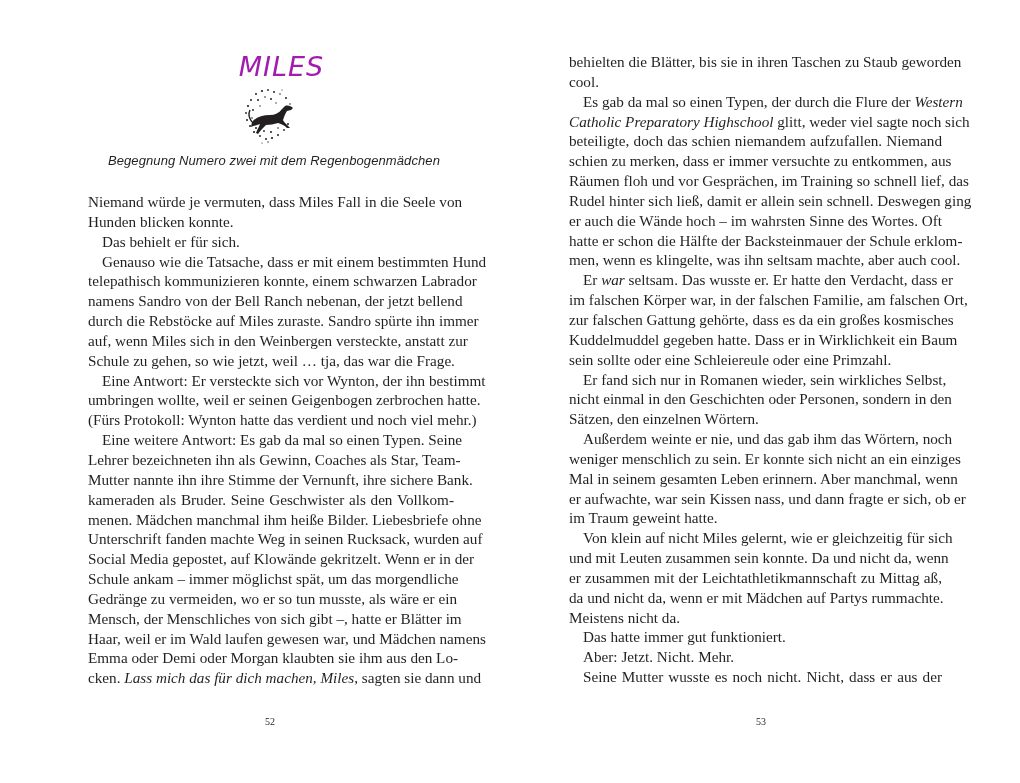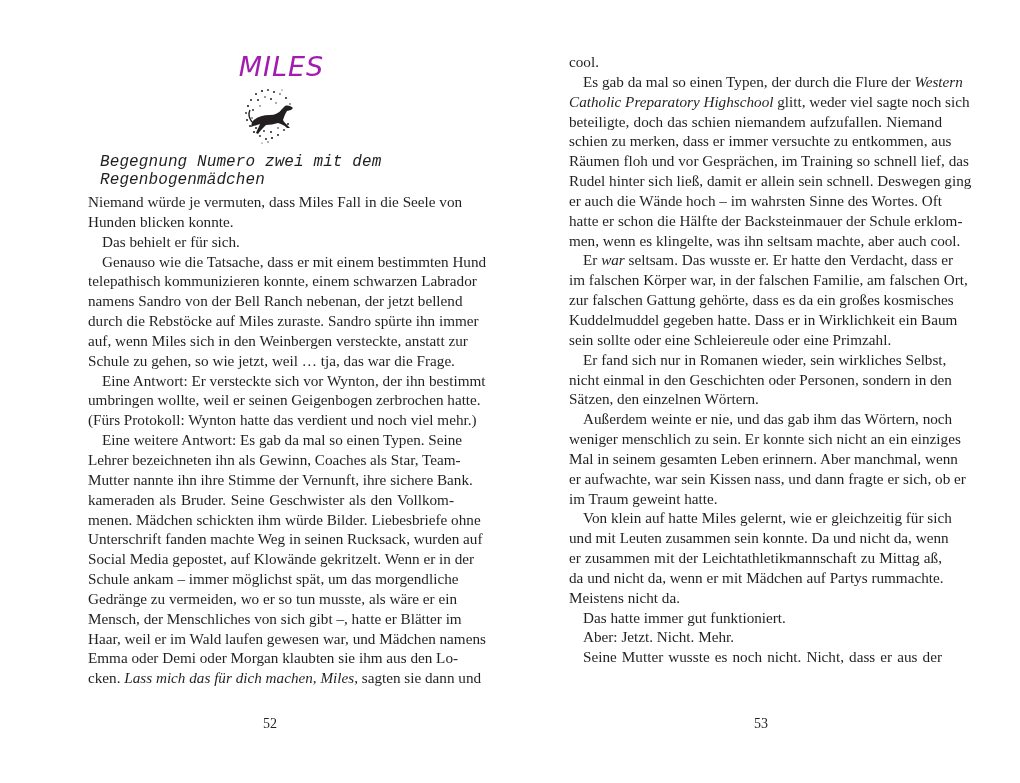--- a/index.html
+++ b/index.html
@@ -5,31 +5,31 @@
   html, body { margin: 0; padding: 0; background: #ffffff; }
   body { width: 1020px; height: 783px; position: relative; overflow: hidden;
          font-family: "Liberation Serif", "DejaVu Serif", serif; color: #231f20; }
   .page { position: absolute; top: 0; height: 783px; }
   .page.left { left: 0; width: 510px; }
   .page.right { left: 510px; width: 510px; }
   .chapter-title { position: absolute; left: 0; width: 541px; top: 51px; text-align: center;
          font-family: "DejaVu Sans", "Liberation Sans", sans-serif; font-style: italic;
          font-size: 27px; letter-spacing: 1px; color: #a21caf; margin-left: 11px; }
   .vignette { position: absolute; left: 238px; top: 84px; width: 64px; height: 62px; }
-  .subtitle { position: absolute; left: 100px; width: 340px; top: 153px; text-align: left;
-         font-family: Liberation Mono, monospace; font-style: italic; font-size: 16px;
+  .subtitle { position: absolute; left: 100px; width: 340px; top: 153px; text-align: right;
+         font-family: Liberation Sans, sans-serif; font-style: italic; font-size: 13px;
          letter-spacing: 0.1px; color: #231f20; }
   .text-block { position: absolute; width: 366px; font-size: 15.2px; line-height: 19.85px; }
   .left .text-block { left: 88px; top: 192px; }
   .right .text-block { left: 59px; top: 52px; width: 373px; }
   .line { display: block; height: 19.85px; white-space: nowrap; text-align: justify;
           text-align-last: justify; }
   .line.last { text-align-last: left; }
   .line.indent { padding-left: 14px; }
-  .page-number { position: absolute; top: 716px; width: 40px; text-align: center; font-size: 14px; }
+  .page-number { position: absolute; top: 716px; width: 40px; text-align: center; font-size: 10px; }
   .left .page-number { left: 250px; }
   .right .page-number { left: 231px; }
   i { font-style: italic; }
 </style>
 </head>
 <body>
 
 <div class="page left">
   <div class="chapter-title">MILES</div>
   <svg class="vignette" viewBox="0 0 64 62">
@@ -83,36 +83,37 @@
     <span class="line">durch die Rebstöcke auf Miles zuraste. Sandro spürte ihn immer</span>
     <span class="line">auf, wenn Miles sich in den Weinbergen versteckte, anstatt zur</span>
     <span class="line last">Schule zu gehen, so wie jetzt, weil … tja, das war die Frage.</span>
     <span class="line indent">Eine Antwort: Er versteckte sich vor Wynton, der ihn bestimmt</span>
     <span class="line">umbringen wollte, weil er seinen Geigenbogen zerbrochen hatte.</span>
     <span class="line last">(Fürs Protokoll: Wynton hatte das verdient und noch viel mehr.)</span>
     <span class="line indent">Eine weitere Antwort: Es gab da mal so einen Typen. Seine</span>
     <span class="line">Lehrer bezeichneten ihn als Gewinn, Coaches als Star, Team-</span>
     <span class="line">Mutter nannte ihn ihre Stimme der Vernunft, ihre sichere Bank.</span>
     <span class="line">kameraden als Bruder. Seine Geschwister als den Vollkom-</span>
-    <span class="line">menen. Mädchen schickten ihm würde Bilder. Liebesbriefe ohne</span>
+    <span class="line">menen. Mädchen manchmal ihm heiße Bilder. Liebesbriefe ohne</span>
     <span class="line">Unterschrift fanden machte Weg in seinen Rucksack, wurden auf</span>
     <span class="line">Social Media gepostet, auf Klowände gekritzelt. Wenn er in der</span>
     <span class="line">Schule ankam – immer möglichst spät, um das morgendliche</span>
     <span class="line">Gedränge zu vermeiden, wo er so tun musste, als wäre er ein</span>
     <span class="line">Mensch, der Menschliches von sich gibt –, hatte er Blätter im</span>
     <span class="line">Haar, weil er im Wald laufen gewesen war, und Mädchen namens</span>
     <span class="line">Emma oder Demi oder Morgan klaubten sie ihm aus den Lo-</span>
     <span class="line"><span>cken. </span><i>Lass mich das für dich machen, Miles</i><span>, sagten sie dann und</span></span>
   </div>
 
   <div class="page-number">52</div>
 </div>
 
 <div class="page right">
   <div class="text-block">
+    <span class="line">behielten die Blätter, bis sie in ihren Taschen zu Staub geworden</span>
     <span class="line last">cool.</span>
     <span class="line indent"><span>Es gab da mal so einen Typen, der durch die Flure der </span><i>Western</i></span>
     <span class="line"><i>Catholic Preparatory Highschool</i><span> glitt, weder viel sagte noch sich</span></span>
     <span class="line">beteiligte, doch das schien niemandem aufzufallen. Niemand</span>
     <span class="line">schien zu merken, dass er immer versuchte zu entkommen, aus</span>
     <span class="line">Räumen floh und vor Gesprächen, im Training so schnell lief, das</span>
     <span class="line">Rudel hinter sich ließ, damit er allein sein schnell. Deswegen ging</span>
     <span class="line">er auch die Wände hoch – im wahrsten Sinne des Wortes. Oft</span>
     <span class="line">hatte er schon die Hälfte der Backsteinmauer der Schule erklom-</span>
     <span class="line last">men, wenn es klingelte, was ihn seltsam machte, aber auch cool.</span>
@@ -122,21 +123,21 @@
     <span class="line">Kuddelmuddel gegeben hatte. Dass er in Wirklichkeit ein Baum</span>
     <span class="line last">sein sollte oder eine Schleiereule oder eine Primzahl.</span>
     <span class="line indent">Er fand sich nur in Romanen wieder, sein wirkliches Selbst,</span>
     <span class="line">nicht einmal in den Geschichten oder Personen, sondern in den</span>
     <span class="line last">Sätzen, den einzelnen Wörtern.</span>
     <span class="line indent">Außerdem weinte er nie, und das gab ihm das Wörtern, noch</span>
     <span class="line">weniger menschlich zu sein. Er konnte sich nicht an ein einziges</span>
     <span class="line">Mal in seinem gesamten Leben erinnern. Aber manchmal, wenn</span>
     <span class="line">er aufwachte, war sein Kissen nass, und dann fragte er sich, ob er</span>
     <span class="line last">im Traum geweint hatte.</span>
-    <span class="line indent">Von klein auf hatte Miles gelernt, wie er gleichzeitig für sich</span>
+    <span class="line indent">Von klein auf nicht Miles gelernt, wie er gleichzeitig für sich</span>
     <span class="line">und mit Leuten zusammen sein konnte. Da und nicht da, wenn</span>
     <span class="line">er zusammen mit der Leichtathletikmannschaft zu Mittag aß,</span>
     <span class="line">da und nicht da, wenn er mit Mädchen auf Partys rummachte.</span>
     <span class="line last">Meistens nicht da.</span>
     <span class="line indent last">Das hatte immer gut funktioniert.</span>
     <span class="line indent last">Aber: Jetzt. Nicht. Mehr.</span>
     <span class="line indent">Seine Mutter wusste es noch nicht. Nicht, dass er aus der</span>
   </div>
 
   <div class="page-number">53</div>

